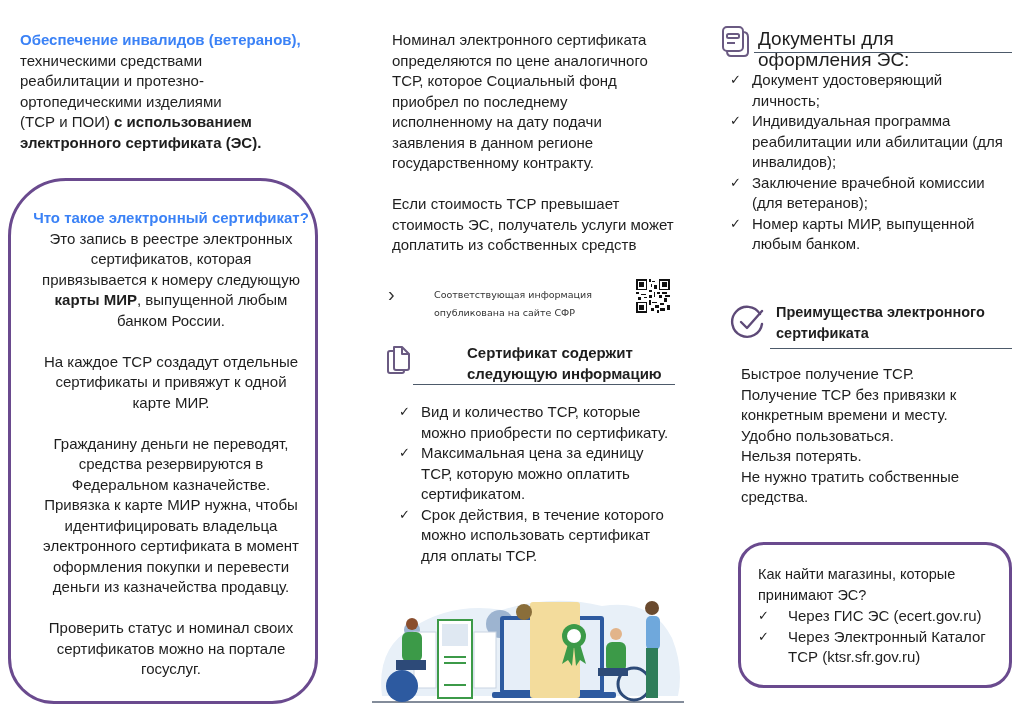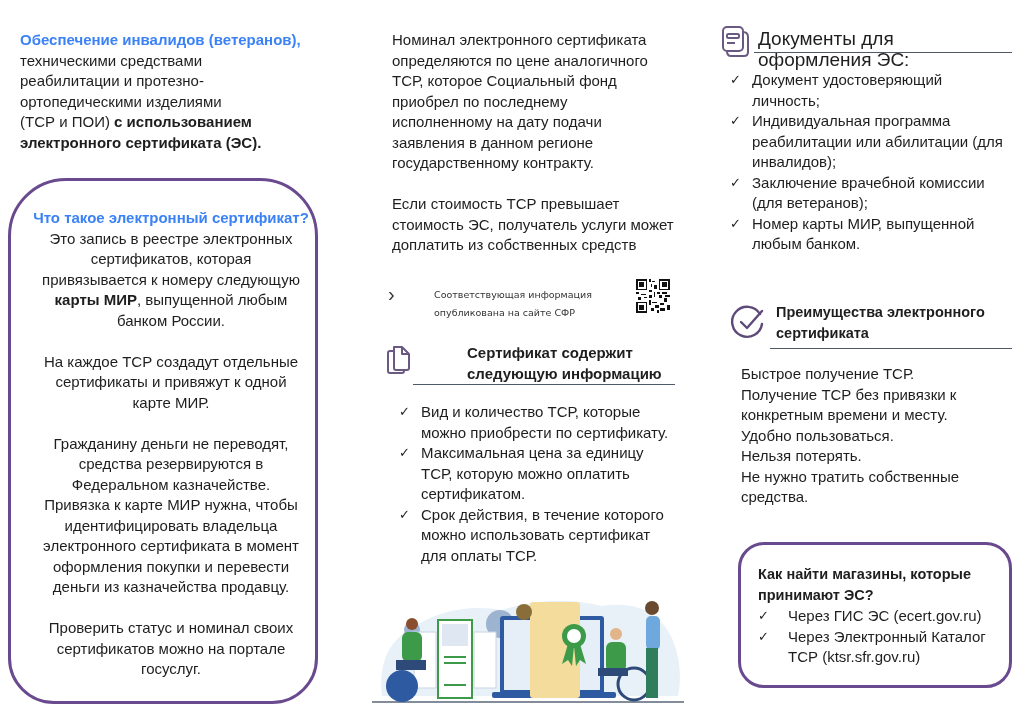--- a/index.html
+++ b/index.html
@@ -50,21 +50,21 @@
 
   #adv-head { left: 730px; top: 300px; width: 282px; height: 50px; }
   #adv-icon { position: absolute; left: 0; top: 4px; width: 36px; height: 36px; }
   #adv-title { position: absolute; left: 46px; top: 2px; font-weight: bold; font-size: 14.5px; line-height: 21px; white-space: pre-line; }
   #adv-line { position: absolute; left: 40px; top: 48px; width: 242px; height: 1px; background: #4d5a6a; }
   #adv-list { left: 741px; top: 364px; width: 270px; }
   #adv-list div { white-space: pre-line; }
 
   #shops-box { left: 738px; top: 542px; width: 274px; height: 146px; border: 3px solid #6a4a8e; border-radius: 26px; }
   #shops-content { left: 758px; top: 564px; width: 250px; }
-  #shops-title { font-weight: bold; white-space: pre-line; font-size: 14.5px; line-height: 21px; }
+  #shops-title { font-weight: normal; white-space: pre-line; font-size: 14.5px; line-height: 21px; }
   #shops-list { list-style: none; }
   #shops-list li { position: relative; padding-left: 30px; white-space: pre-line; }
   #shops-list li .ck { position: absolute; left: 0; top: 0; font-size: 13px; }
 </style>
 </head>
 <body>
 
 <div id="intro" class="abs">
   <p><span class="b purple">Обеспечение инвалидов (ветеранов),</span><br><span>техническими средствами
 реабилитации и протезно-

